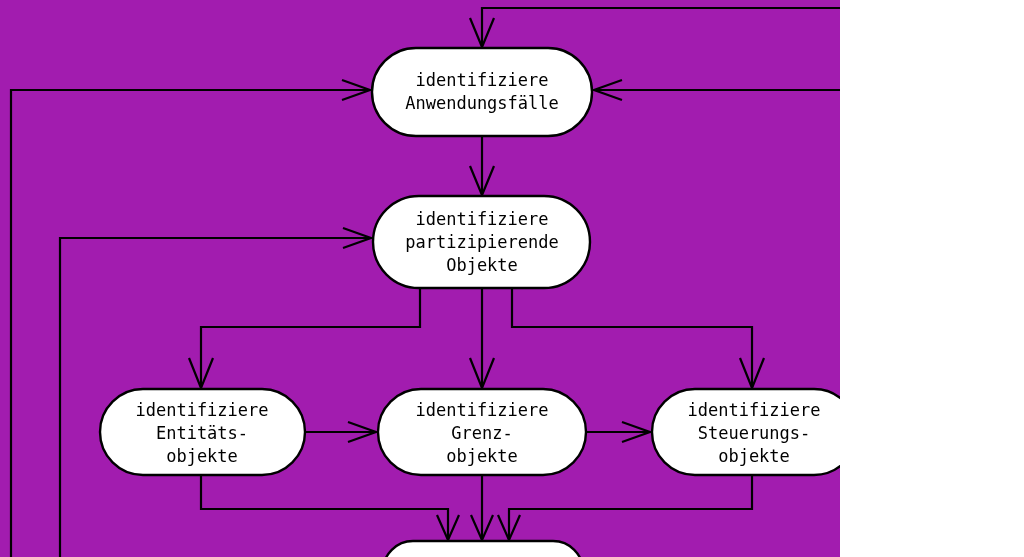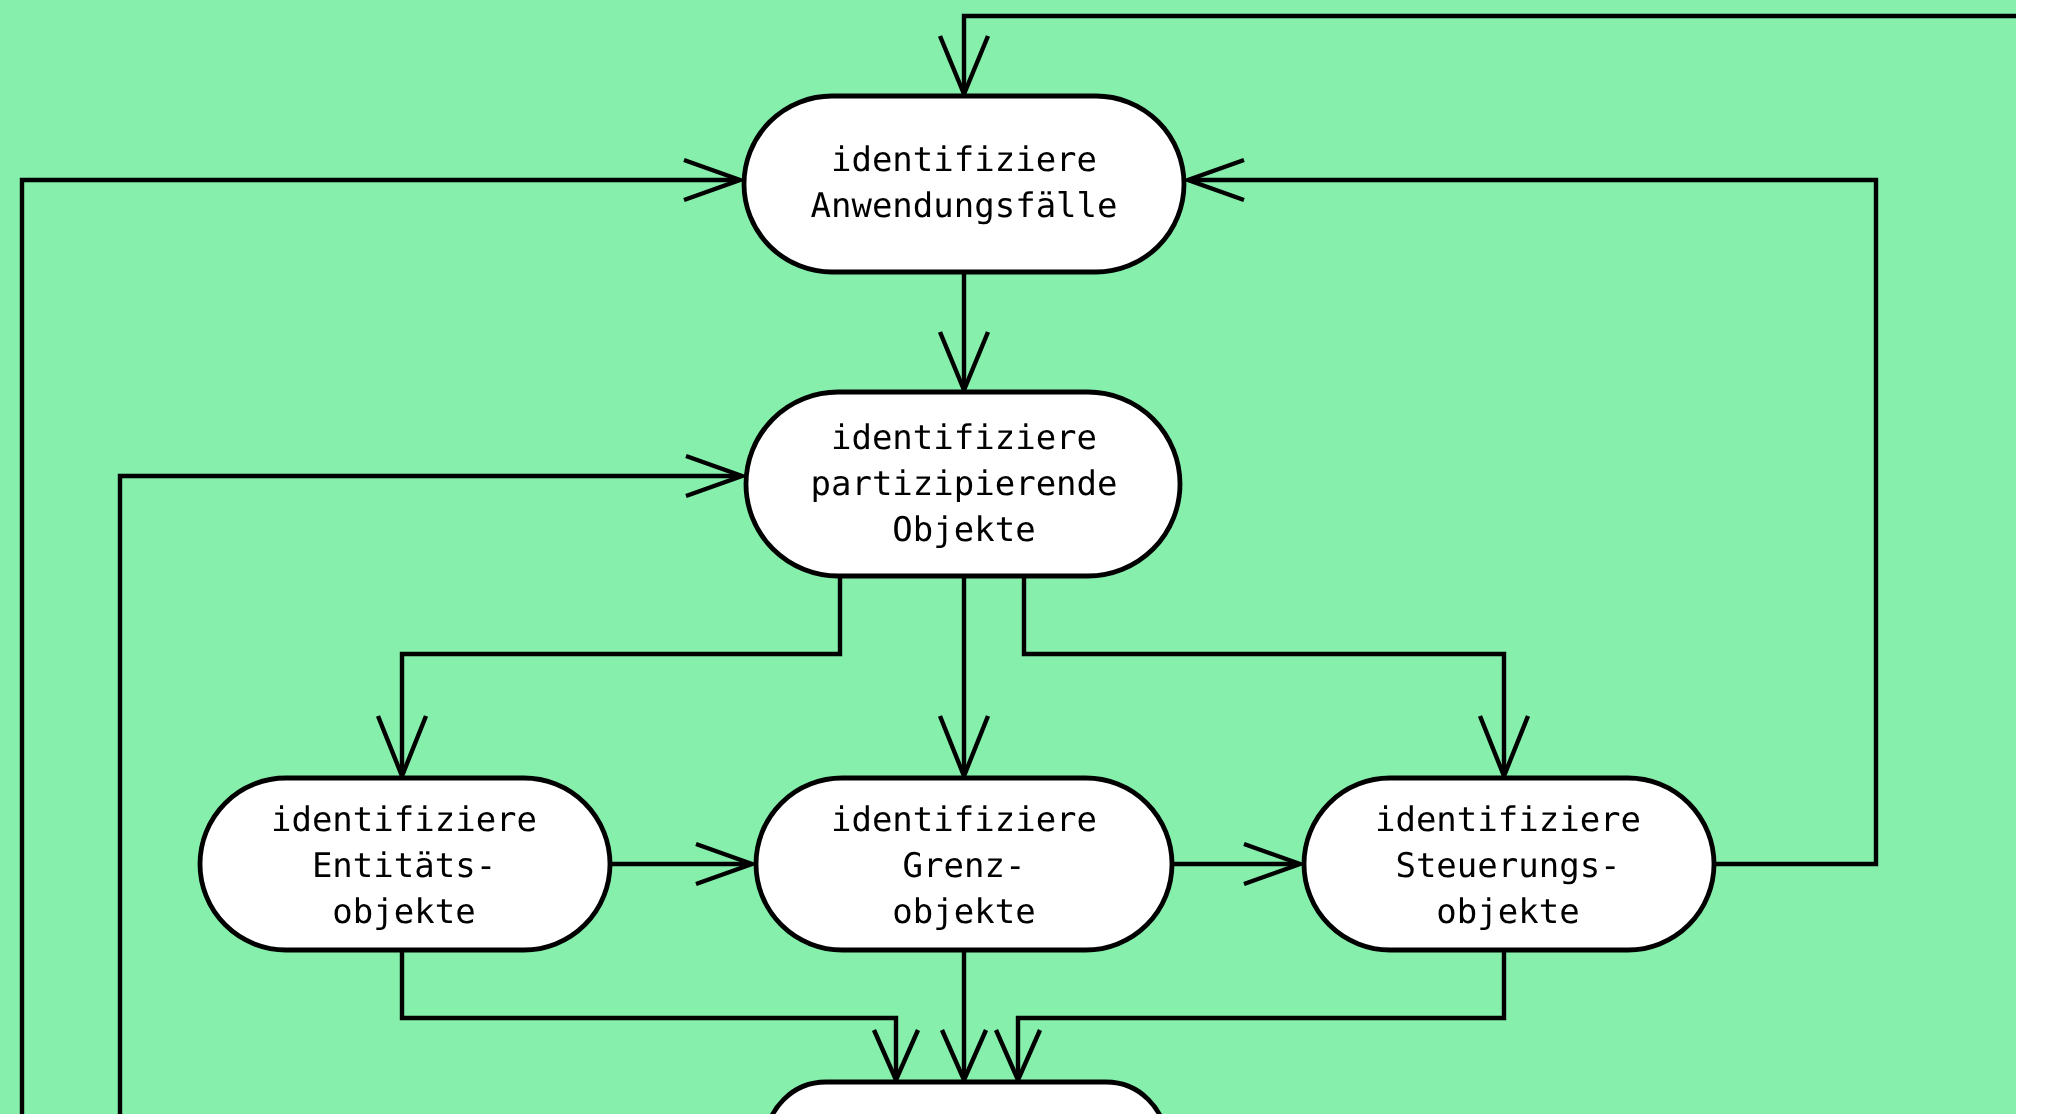--- a/index.html
+++ b/index.html
@@ -5,23 +5,23 @@
   html, body {
     margin: 0;
     padding: 0;
     background: #ffffff;
   }
   body {
     font-family: "DejaVu Sans Mono", "Liberation Mono", monospace;
   }
   #diagram-root {
     position: relative;
-    width: 1008px;
+    width: 840px;
     height: 557px;
-    background: #86efac;
+    background: #a21caf;
     overflow: hidden;
   }
   svg#flow {
     display: block;
     width: 1024px;
     height: 557px;
   }
   .node-shape {
     fill: #ffffff;
     stroke: #000000;

